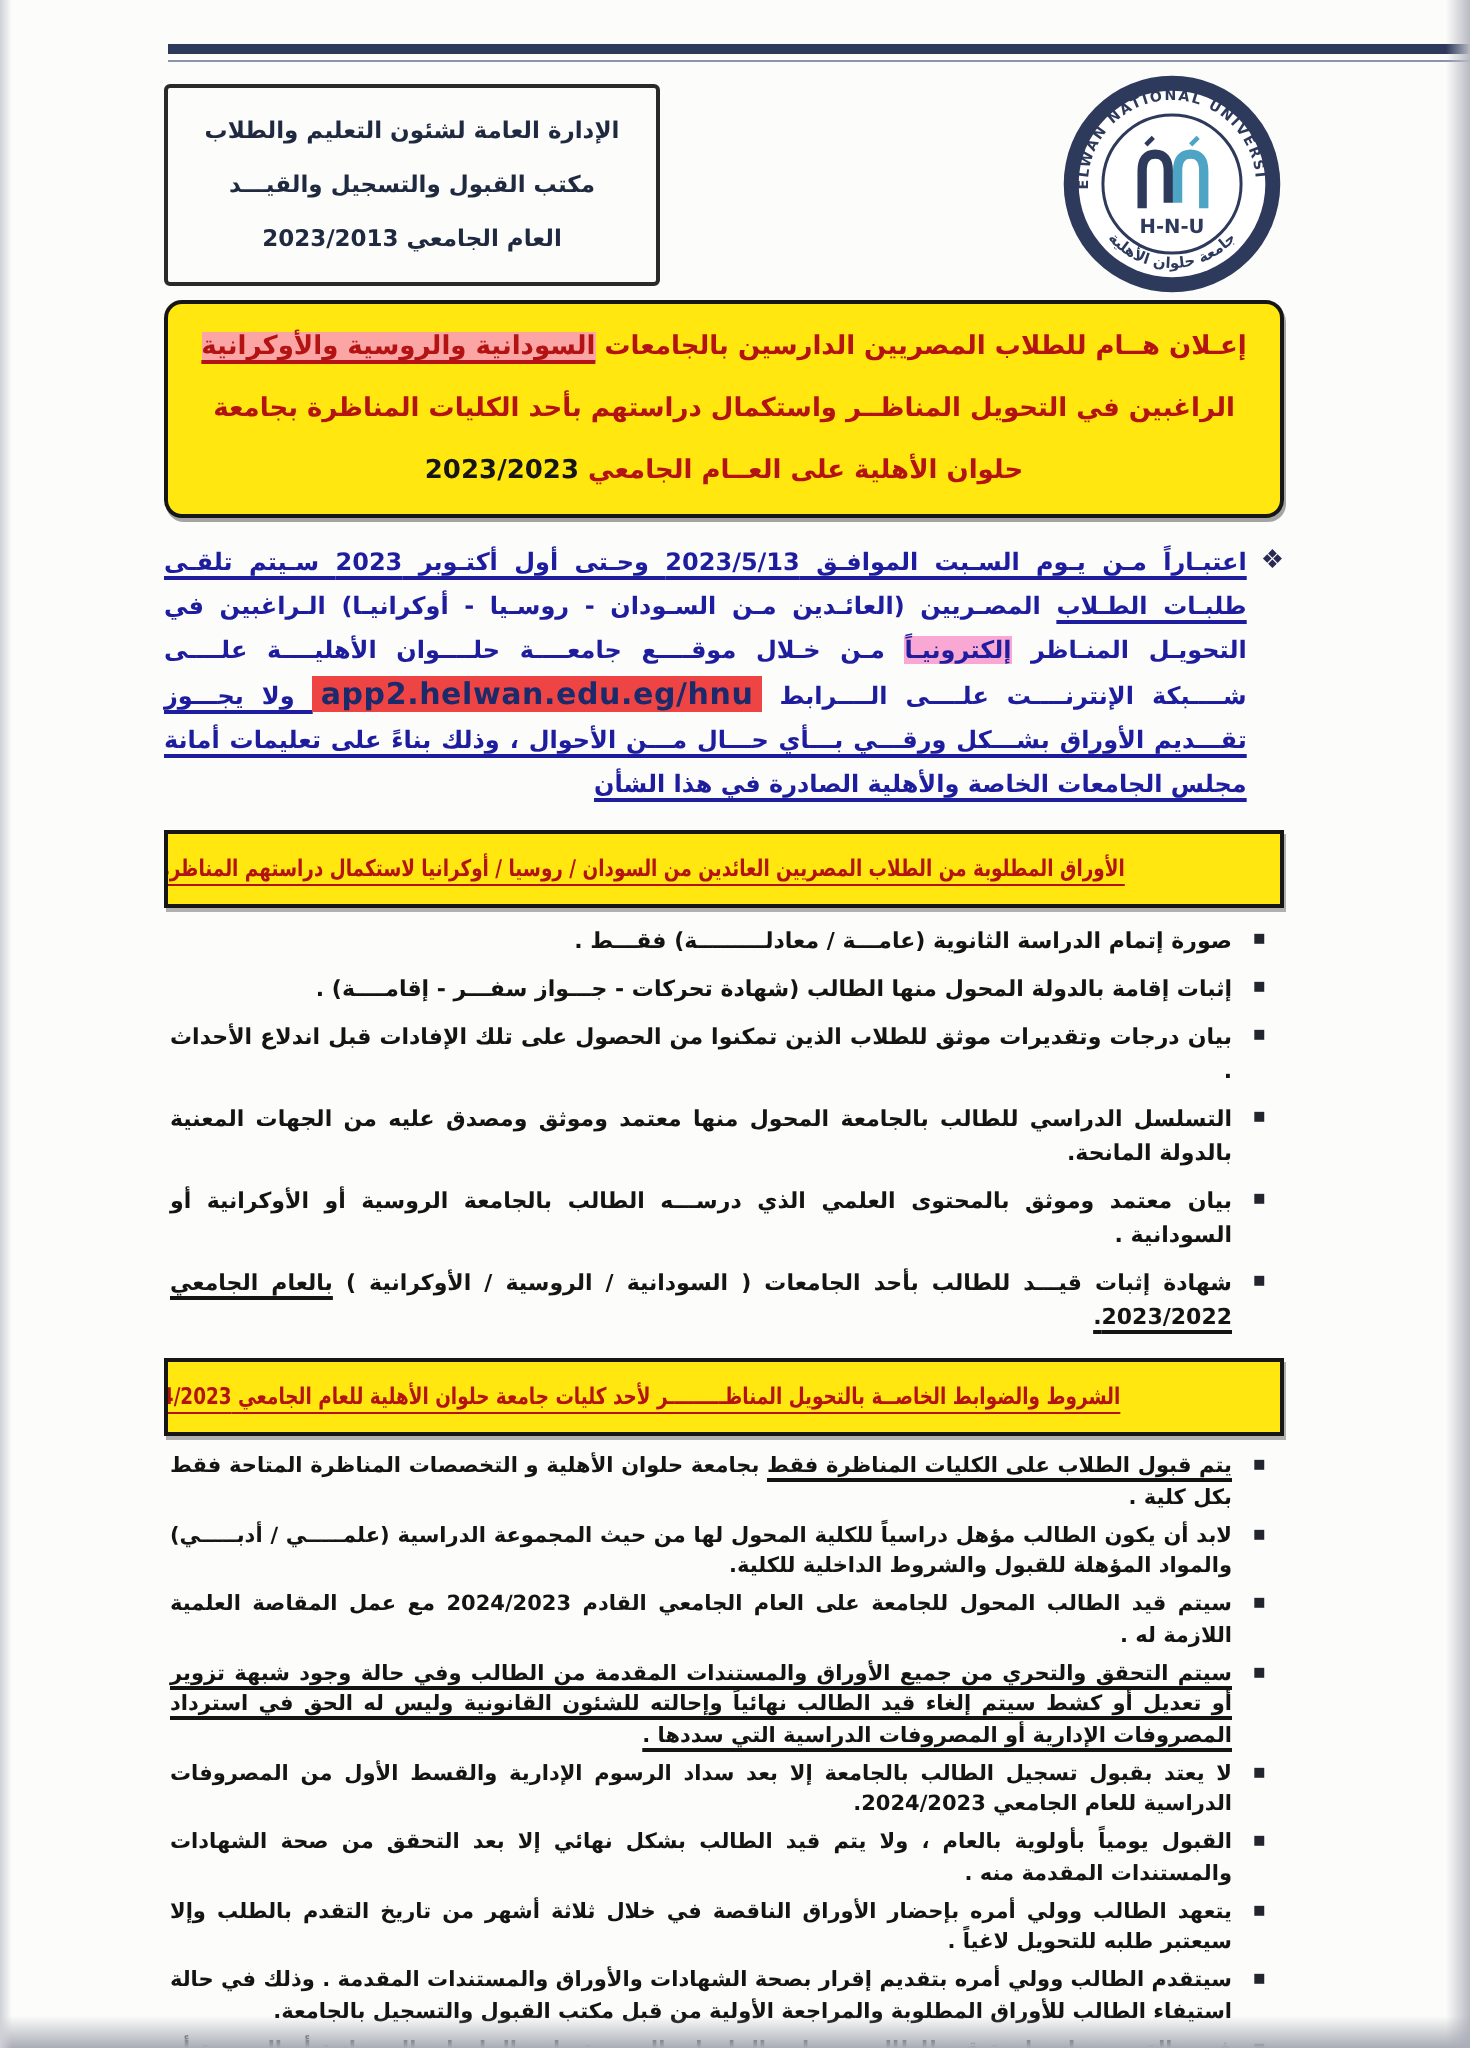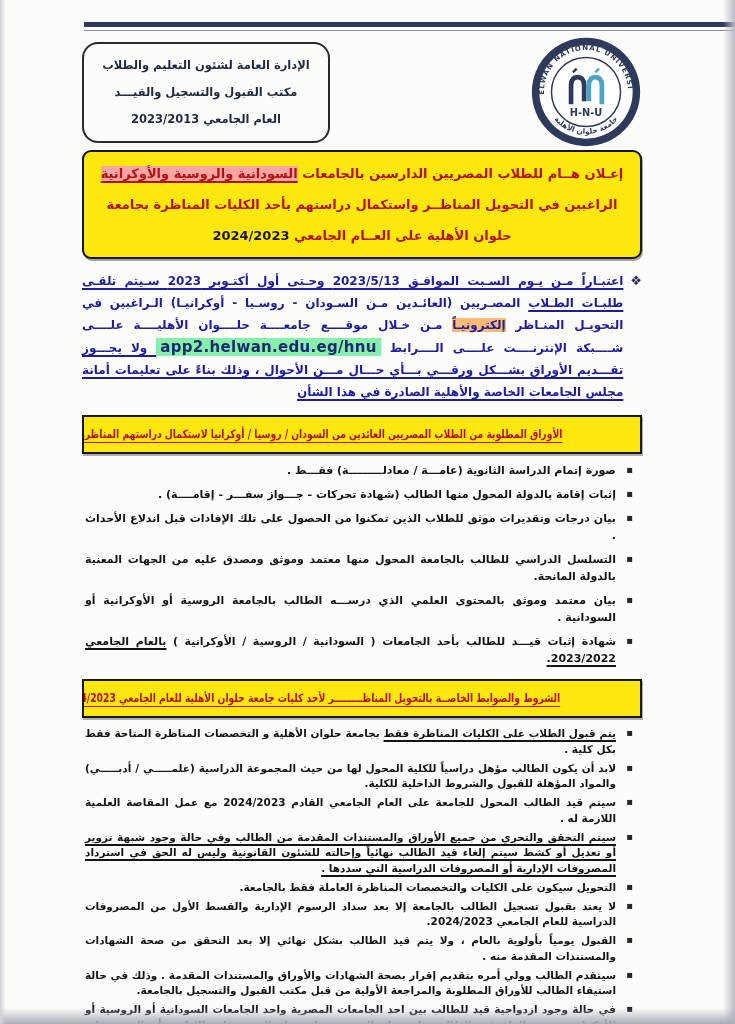--- a/index.html
+++ b/index.html
@@ -16,37 +16,37 @@
   .shade-left{position:absolute;top:0;left:0;width:6px;height:100%;
     background:linear-gradient(to right,#cfd1d6,rgba(255,255,255,0));z-index:5;}
 
   .top-rule{position:absolute;top:22px;left:84px;right:0;}
   .top-rule .t1{height:5px;background:#2e3a5c;}
   .top-rule .t2{height:1px;background:#8b94ad;margin-top:3px;}
 
   .content{position:absolute;top:36px;right:93px;width:560px;}
 
   .header-row{display:flex;justify-content:space-between;align-items:flex-start;min-height:100px;}
-  .stamp{border:2px solid #2a2a2a;border-radius:16px;padding:8px 16px;margin-top:6px;
+  .stamp{border:2px solid #2a2a2a;border-radius:3px;padding:8px 16px;margin-top:6px;
     text-align:center;color:#1f2940;font-weight:bold;font-size:11.5px;line-height:27px;width:212px;}
   .logo{margin-left:2px;}
 
   .title-box{margin-top:2px;background:#ffe70f;border:2px solid #161616;border-radius:9px;
     box-shadow:1px 2px 0 rgba(0,0,0,.35);
     color:#b31312;font-weight:bold;font-size:13px;line-height:31px;text-align:center;padding:6px 12px;}
 
   .intro-row{display:flex;gap:7px;margin-top:11px;}
   .intro-bullet{color:#2a2a55;font-size:13px;line-height:22px;flex:0 0 auto;}
   .intro{margin:0;color:#1d1d9e;font-weight:bold;font-size:12px;line-height:22px;text-align:justify;}
 
-  .hl-y{background:#fdba74;}
+  .hl-y{background:#f9a8d4;}
   .hl-o{background:#fca5a5;}
   .ul{text-decoration:underline;text-underline-offset:3px;text-decoration-thickness:1.5px;}
   .dk{color:#161616;}
-  .url{direction:ltr;unicode-bidi:isolate;font-size:15px;color:#1a2a6b;background:#86efac;
+  .url{direction:ltr;unicode-bidi:isolate;font-size:15px;color:#1a2a6b;background:#ef4444;
     padding:0 4px;font-weight:bold;letter-spacing:.3px;}
 
   .section-heading{margin-top:12px;background:#ffe70f;border:2px solid #161616;
     color:#b31312;font-weight:bold;font-size:11.5px;line-height:17px;
     text-align:center;padding:9px 4px;overflow:hidden;box-shadow:1px 2px 0 rgba(0,0,0,.3);}
   .squeeze{display:inline-block;white-space:nowrap;transform:scaleX(.8);transform-origin:center;
     text-decoration:underline;text-underline-offset:4px;}
 
   ul.doc-list{list-style:none;margin:8px 3px 0;padding:0 6px 0 0;}
   ul.doc-list li{position:relative;padding-right:17px;color:#141414;font-weight:bold;
@@ -91,21 +91,21 @@
       <text x="60" y="86" text-anchor="middle" font-size="10.5" font-weight="bold" fill="#2e3a5c">H-N-U</text>
     </svg>
 
     <div class="stamp">
       <div>الإدارة العامة لشئون التعليم والطلاب</div>
       <div>مكتب القبول والتسجيل والقيـــد</div>
       <div>العام الجامعي 2023/2013</div>
     </div>
   </div>
 
-  <div class="title-box"><span>إعـلان هــام للطلاب المصريين الدارسين بالجامعات </span><span class="hl-o ul">السودانية والروسية والأوكرانية</span><span> الراغبين في التحويل المناظــر واستكمال دراستهم بأحد الكليات المناظرة بجامعة حلوان الأهلية على العــام الجامعي </span><span class="dk">2024/2023</span></div>
+  <div class="title-box"><span>إعـلان هــام للطلاب المصريين الدارسين بالجامعات </span><span class="hl-o ul">السودانية والروسية والأوكرانية</span><span> الراغبين في التحويل المناظــر واستكمال دراستهم بأحد الكليات المناظرة بجامعة حلوان الأهلية على العــام الجامعي </span><span class="dk">2023/2023</span></div>
 
   <div class="intro-row">
     <span class="intro-bullet">❖</span>
     <p class="intro"><span class="ul">اعتبـاراً مـن يـوم السـبت الموافـق 2023/5/13 وحـتى أول أكتـوبر 2023 سـيتم تلقـى طلبـات الطـلاب</span><span> المصـريين (العائـدين مـن السـودان - روسـيا - أوكرانيـا) الـراغبين في التحويـل المنـاظر </span><span class="hl-y">إلكترونيـاً</span><span> مـن خـلال موقــــع جامعــــة حلــــوان الأهليــــة علــــى شــــبكة الإنترنــــت علــــى الــــرابط </span><span class="url">app2.helwan.edu.eg/hnu</span><span class="ul"> ولا يجـــوز تقـــديم الأوراق بشـــكل ورقـــي بـــأي حـــال مـــن الأحوال ، وذلك بناءً على تعليمات أمانة مجلس الجامعات الخاصة والأهلية الصادرة في هذا الشأن</span></p>
   </div>
 
   <div class="section-heading">
     <span class="squeeze">الأوراق المطلوبة من الطلاب المصريين العائدين من السودان / روسيا / أوكرانيا لاستكمال دراستهم المناظرة بجامعة حلوان الأهلية :</span>
   </div>
   <ul class="doc-list list1">
@@ -118,20 +118,20 @@
     </ul>
 
   <div class="section-heading">
     <span class="squeeze">الشروط والضوابط الخاصــة بالتحويل المناظـــــــــر لأحد كليات جامعة حلوان الأهلية للعام الجامعي 2024/2023 لهذه الفئة من الطلاب :</span>
   </div>
   <ul class="doc-list list2">
       <li><span class="ul">يتم قبول الطلاب على الكليات المناظرة فقط</span><span> بجامعة حلوان الأهلية و التخصصات المناظرة المتاحة فقط بكل كلية .</span></li>
       <li>لابد أن يكون الطالب مؤهل دراسياً للكلية المحول لها من حيث المجموعة الدراسية (علمـــــي / أدبـــــي) والمواد المؤهلة للقبول والشروط الداخلية للكلية.</li>
       <li>سيتم قيد الطالب المحول للجامعة على العام الجامعي القادم 2024/2023 مع عمل المقاصة العلمية اللازمة له .</li>
       <li><span class="ul">سيتم التحقق والتحري من جميع الأوراق والمستندات المقدمة من الطالب وفي حالة وجود شبهة تزوير أو تعديل أو كشط سيتم إلغاء قيد الطالب نهائياً وإحالته للشئون القانونية وليس له الحق في استرداد المصروفات الإدارية أو المصروفات الدراسية التي سددها .</span></li>
-      <li>التحويل سيكون على الكليات والتخصصات المناظرة العاملة فقط بالجامعة.</li>
       <li>لا يعتد بقبول تسجيل الطالب بالجامعة إلا بعد سداد الرسوم الإدارية والقسط الأول من المصروفات الدراسية للعام الجامعي 2024/2023.</li>
       <li>القبول يومياً بأولوية بالعام ، ولا يتم قيد الطالب بشكل نهائي إلا بعد التحقق من صحة الشهادات والمستندات المقدمة منه .</li>
+      <li>يتعهد الطالب وولي أمره بإحضار الأوراق الناقصة في خلال ثلاثة أشهر من تاريخ التقدم بالطلب وإلا سيعتبر طلبه للتحويل لاغياً .</li>
       <li>سيتقدم الطالب وولي أمره بتقديم إقرار بصحة الشهادات والأوراق والمستندات المقدمة .  وذلك في حالة استيفاء الطالب للأوراق المطلوبة والمراجعة الأولية من قبل مكتب القبول والتسجيل بالجامعة.</li>
       <li>في حالة وجود ازدواجية قيد للطالب بين احد الجامعات المصرية واحد الجامعات السودانية أو الروسية أو الأوكرانية سيتم إلغاء قيد الطالب وليس له الحق في استرداد المصروفات الإدارية أو المصروفات الدراسية التي سددها .</li>
     </ul>
 
 </div>
 
 </body></html>

